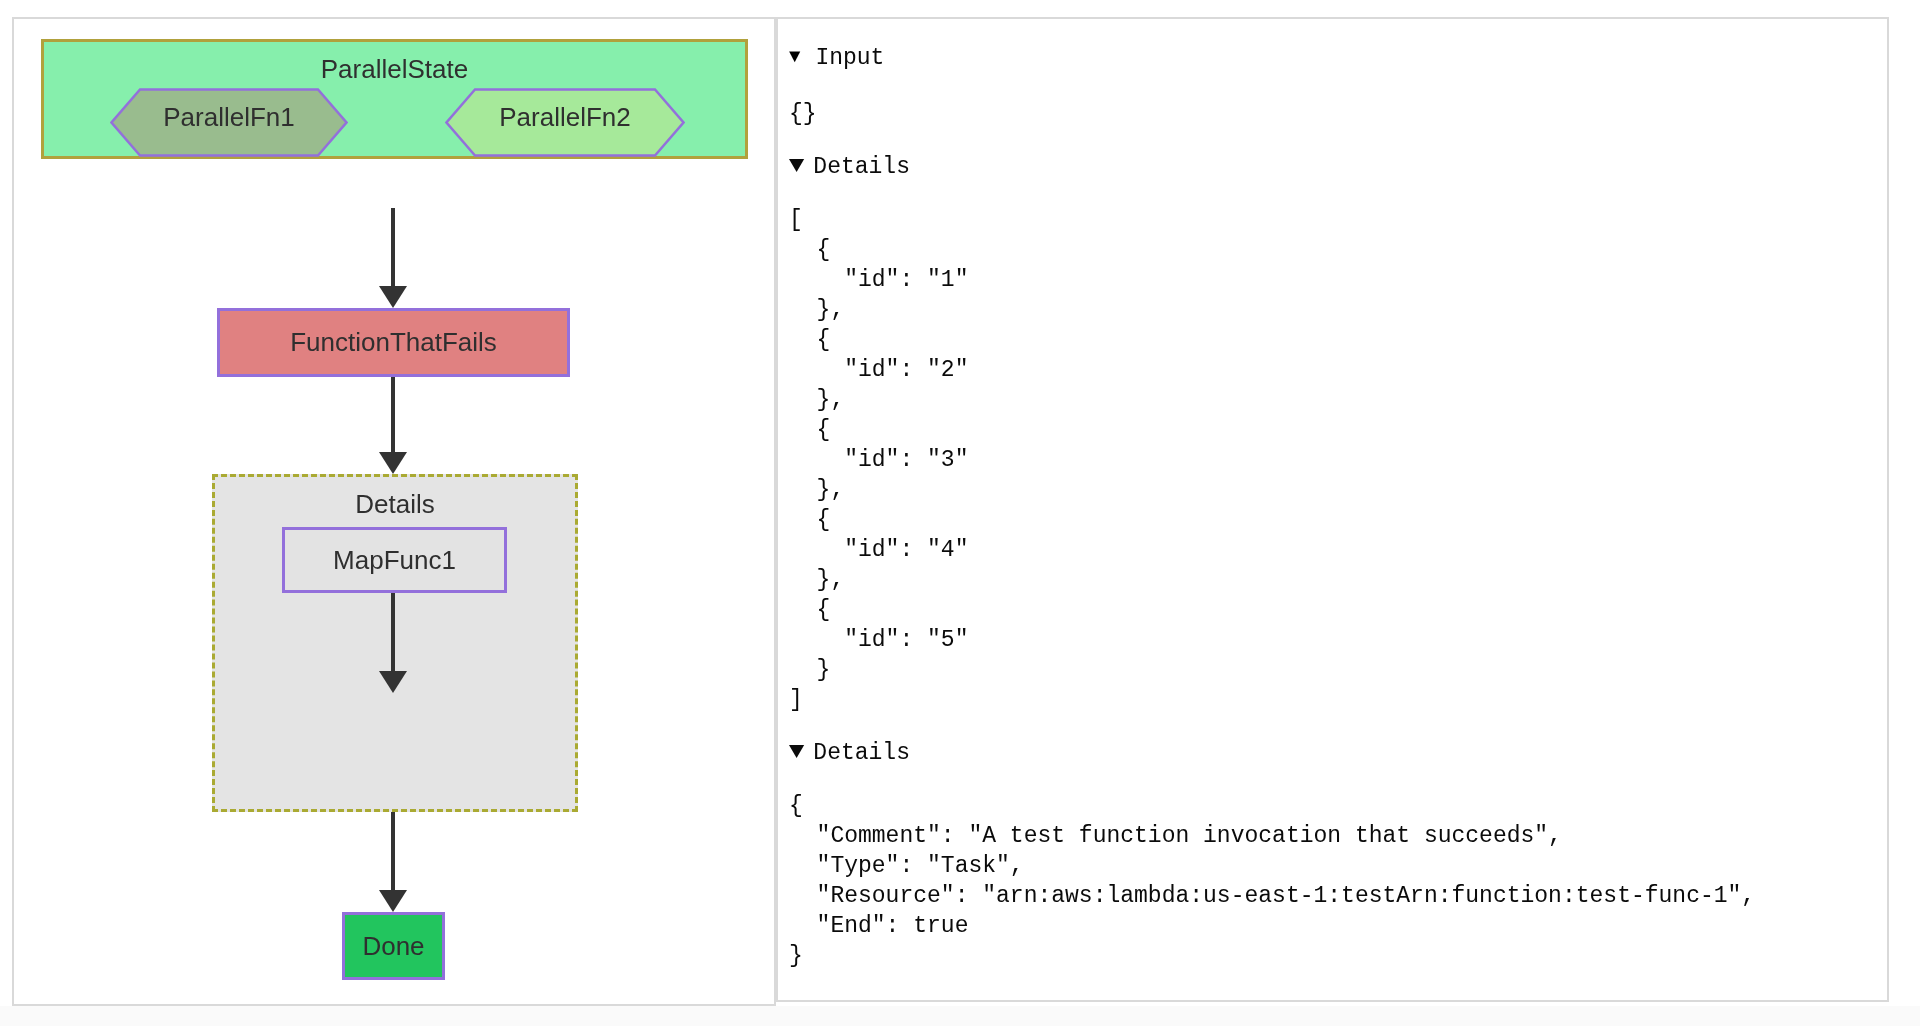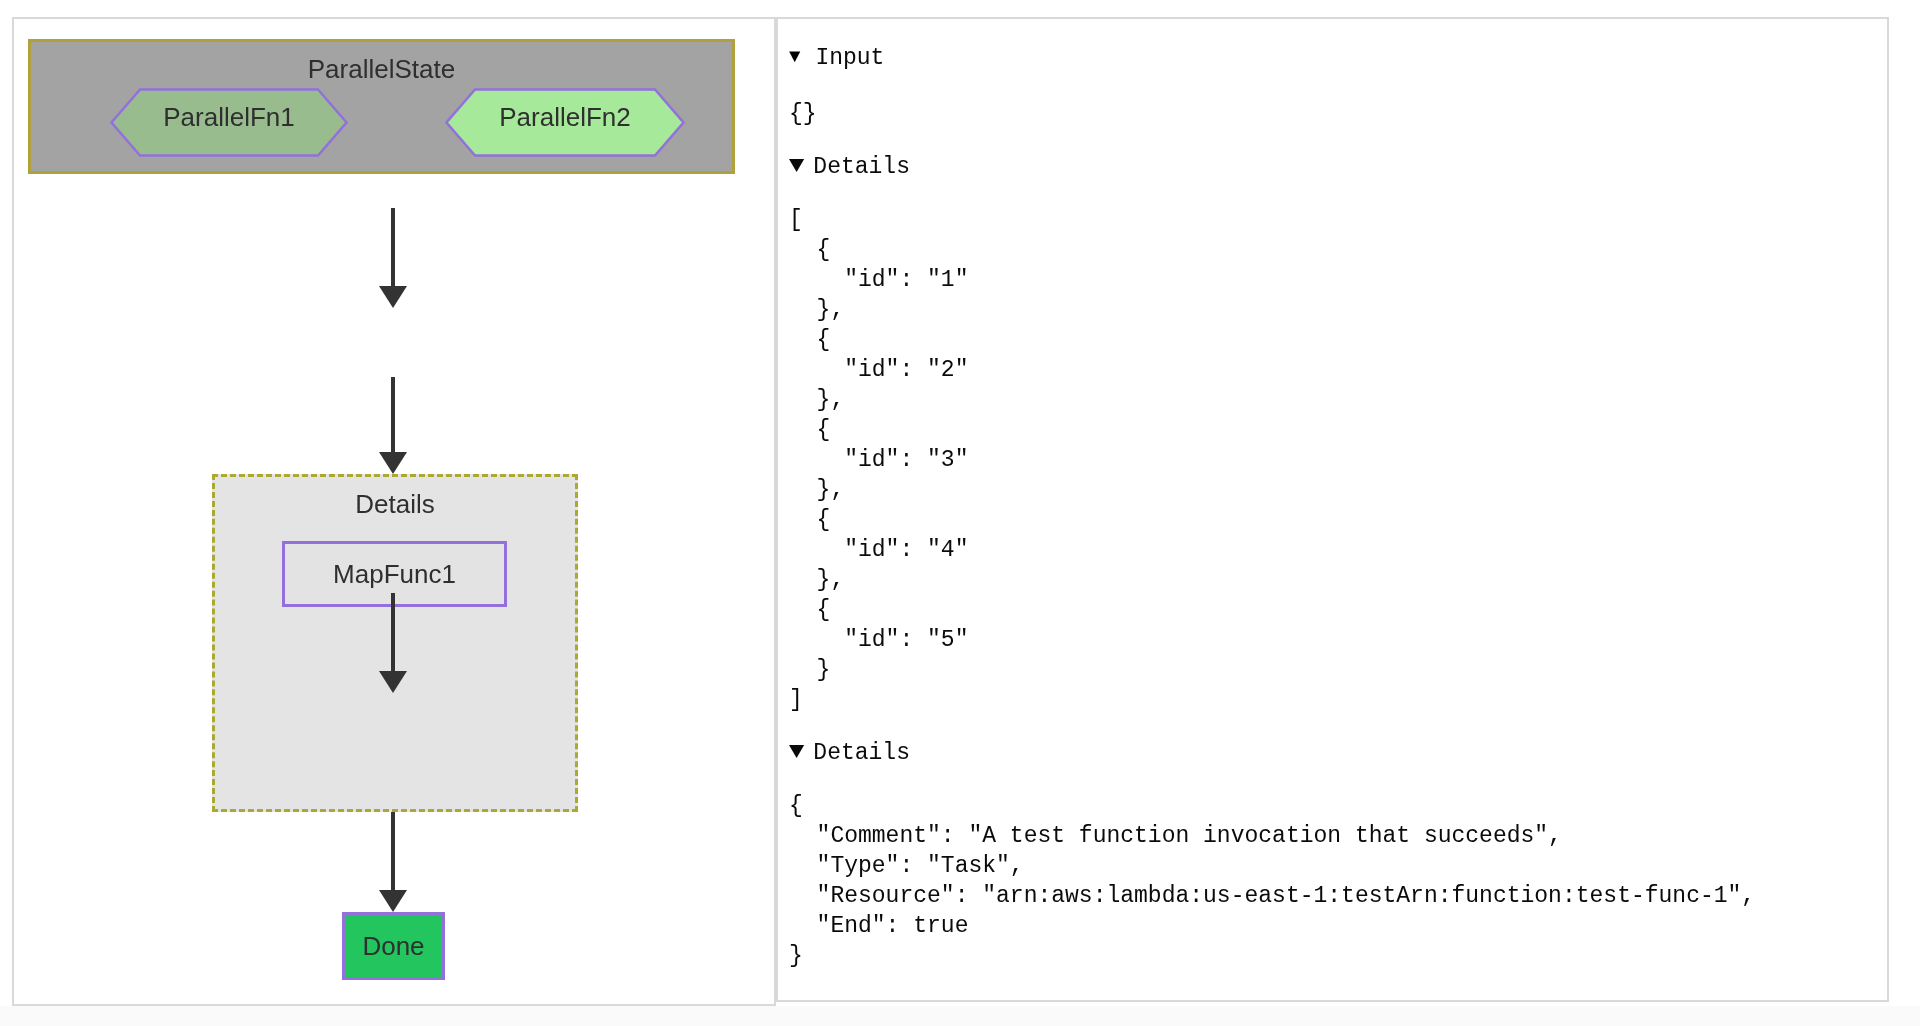--- a/index.html
+++ b/index.html
@@ -8,29 +8,29 @@
   .bottom-strip{position:absolute;left:0;top:1006px;width:1920px;height:20px;
                 background:#fafafa;}
   .panes{position:absolute;left:12px;top:17px;display:flex;}
   .pane{border:2px solid #d9d9d9;background:#ffffff;height:985px;box-sizing:content-box;}
 
   
   .diagram-pane{position:relative;width:760px;}
   .cluster{position:absolute;box-sizing:border-box;}
   .cluster-title{width:100%;text-align:center;padding-top:12px;
                  font-size:26px;color:#2f2f2f;line-height:30px;}
-  .cluster.parallel{left:14px;top:20px;width:707px;height:135px;
-                    background:#a3a3a3;border:3px solid #b1a13c;}
+  .cluster.parallel{left:27px;top:20px;width:707px;height:120px;
+                    background:#86efac;border:3px solid #b1a13c;}
   .cluster.map{left:198px;top:455px;width:366px;height:338px;
                background:#e4e4e4;border:3px dashed #aaaa33;}
   .node{position:absolute;box-sizing:border-box;border:3px solid #9370db;
         display:flex;align-items:center;justify-content:center;
         font-size:26px;color:#2f2f2f;}
   .node.red{left:203px;top:289px;width:353px;height:69px;background:#e08181;}
-  .node.gray1{left:268px;top:508px;width:225px;height:66px;background:#e3e3e3;margin-top:14px;}
+  .node.gray1{left:268px;top:508px;width:225px;height:66px;background:#e3e3e3;}
   .node.gray2{left:268px;top:674px;width:225px;height:69px;background:#e3e3e3;}
   .node.done{left:328px;top:893px;width:103px;height:68px;background:#22c55e;}
   .hex{position:absolute;width:238px;height:59px;}
   .hex svg{position:absolute;left:0;top:0;display:block;}
   .hex polygon{stroke:#9370db;stroke-width:2.5;}
   .hex .hex-label{position:absolute;left:0;top:0;width:100%;height:100%;
                   display:flex;align-items:center;justify-content:center;
                   font-size:26px;color:#2f2f2f;}
   .hex.one{left:96px;top:69px;}
   .hex.two{left:431px;top:69px;width:240px;}
@@ -78,20 +78,23 @@
           <polygon points="30,1.5 210,1.5 238.5,34.5 210,67.5 30,67.5 1.5,34.5" fill="#a6e99a"></polygon>
         </svg>
         <div class="hex-label">ParallelFn2</div>
       </div>
 
       <div class="a1">
         <div class="arrow-line"></div>
         <div class="arrow-head"></div>
       </div>
 
+      <div class="node red">
+        <span>FunctionThatFails</span>
+      </div>
 
       <div class="a2">
         <div class="arrow-line"></div>
         <div class="arrow-head"></div>
       </div>
 
       <div class="cluster map">
         <div class="cluster-title">Details</div>
       </div>
 

